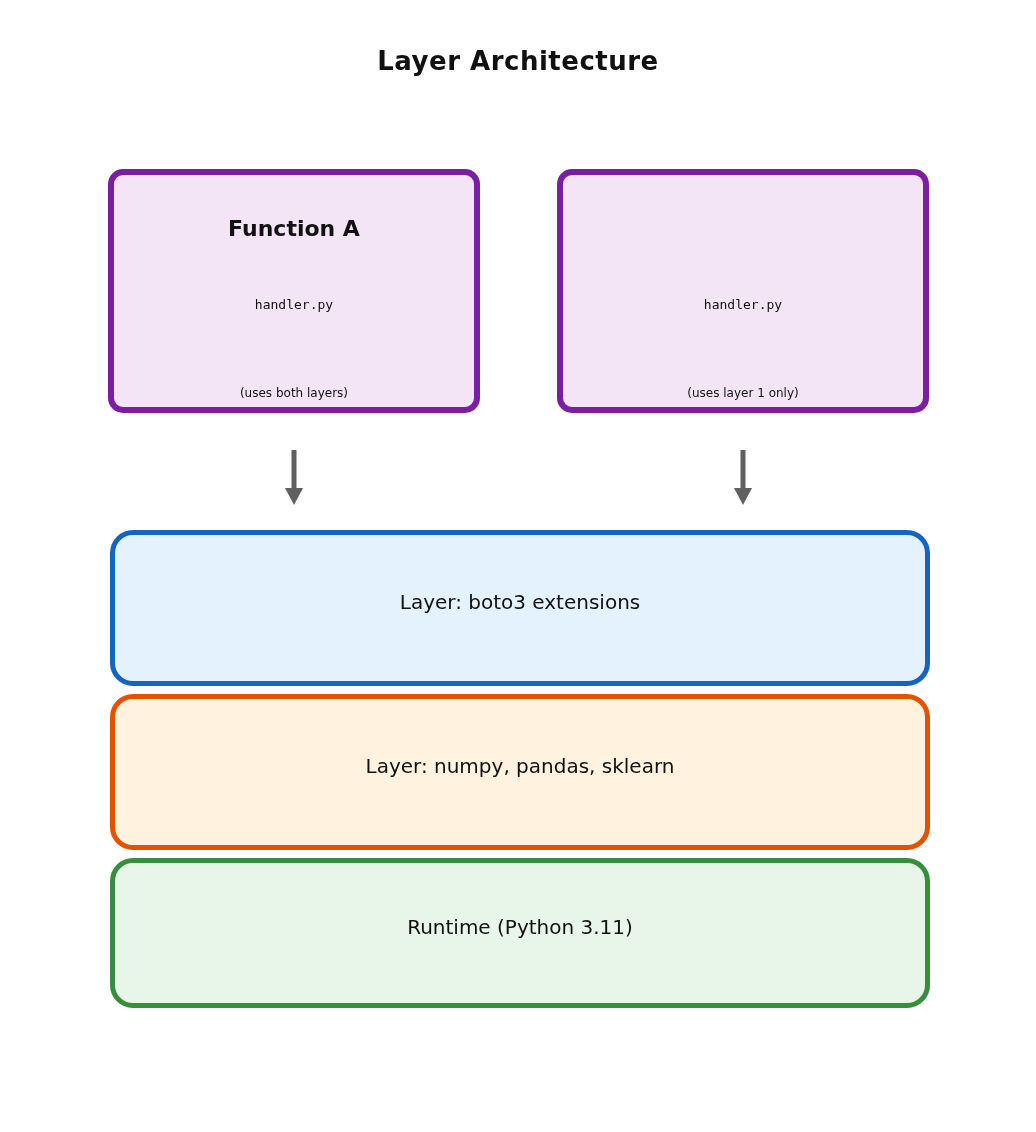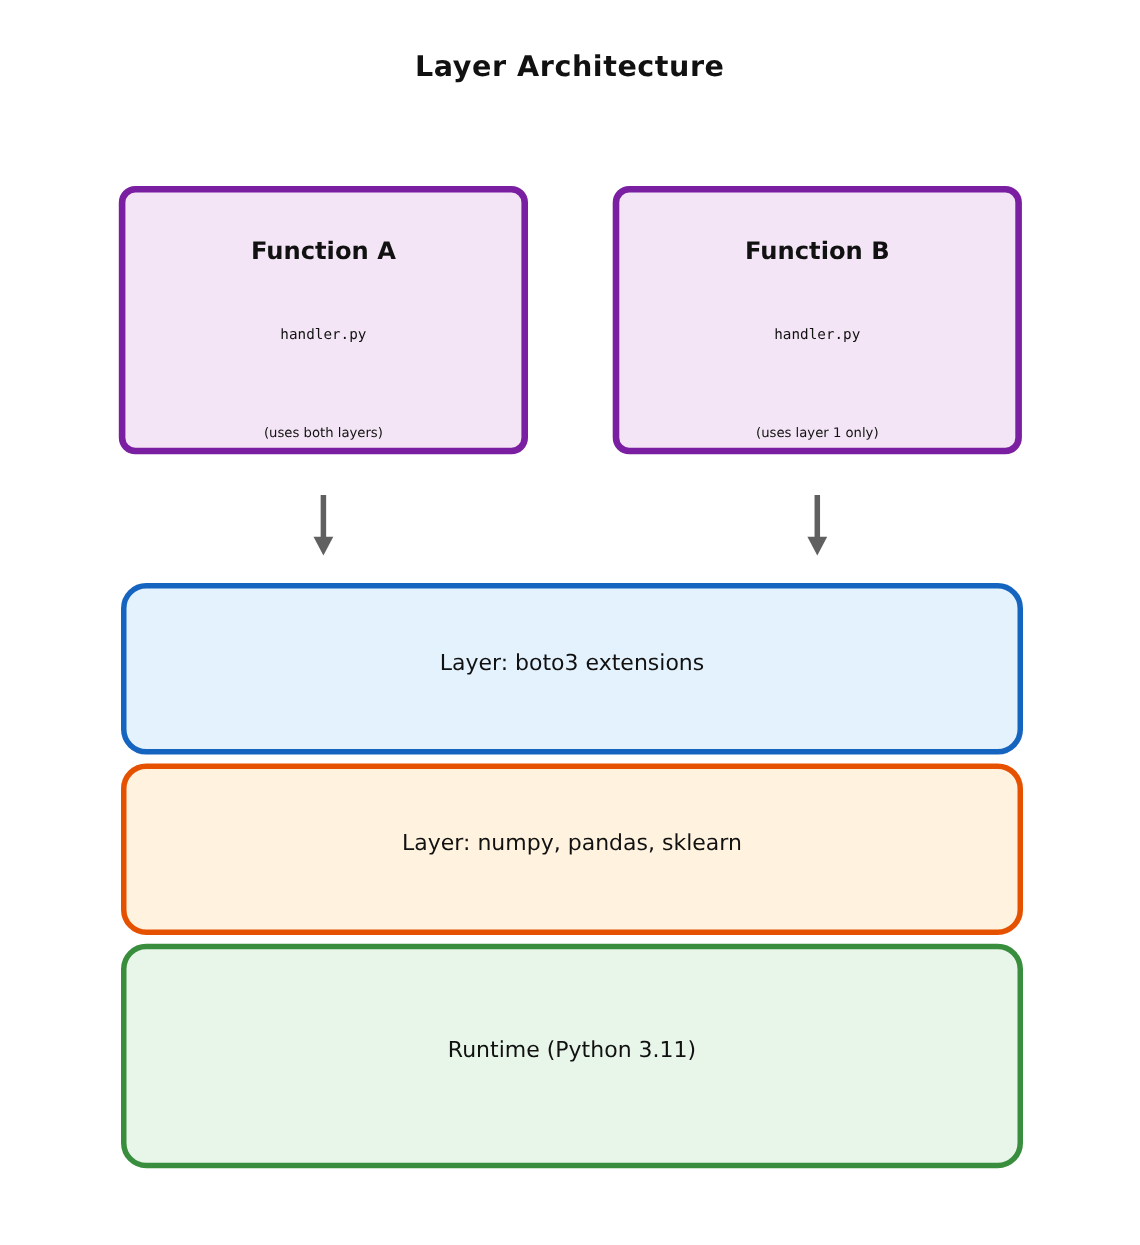--- a/index.html
+++ b/index.html
@@ -74,40 +74,39 @@
     border: 5px solid;
     border-radius: 23px;
     display: flex;
     align-items: center;
     justify-content: center;
     padding-bottom: 12px;
     text-align: right;
   }
   .layer-1 { top: 530px; }
   .layer-2 { top: 694px; }
-  .layer-3 { top: 858px; height: 204px; }
+  .layer-3 { top: 858px; height: 150px; }
   .layer-label {
     font-size: 20px;
   }
 </style>
 </head>
 <body>
 
 <div class="canvas" style="background-color: rgb(255, 255, 255); color: rgb(17, 17, 17);">
 
   <h1 class="title">Layer Architecture</h1>
 
   <div class="fn-box fn-a" style="border-color: rgb(123, 31, 162); background-color: rgb(243, 229, 245);">
     <div class="fn-line fn-name">Function A</div>
     <div class="fn-line fn-file">handler.py</div>
     <div class="fn-line fn-note">(uses both layers)</div>
   </div>
 
   <div class="fn-box fn-b" style="border-color: rgb(123, 31, 162); background-color: rgb(243, 229, 245);">
-    <div class="fn-line fn-name">Function B</div>
     <div class="fn-line fn-file">handler.py</div>
     <div class="fn-line fn-note">(uses layer 1 only)</div>
   </div>
 
   <div class="arrow arrow-a" style="color: rgb(96, 96, 96);">
     <svg width="22" height="56" viewBox="0 0 22 56" aria-hidden="true">
       <line x1="11" y1="0" x2="11" y2="40" stroke="currentColor" stroke-width="5"></line>
       <polygon points="2,38 20,38 11,55" fill="currentColor"></polygon>
     </svg>
   </div>

